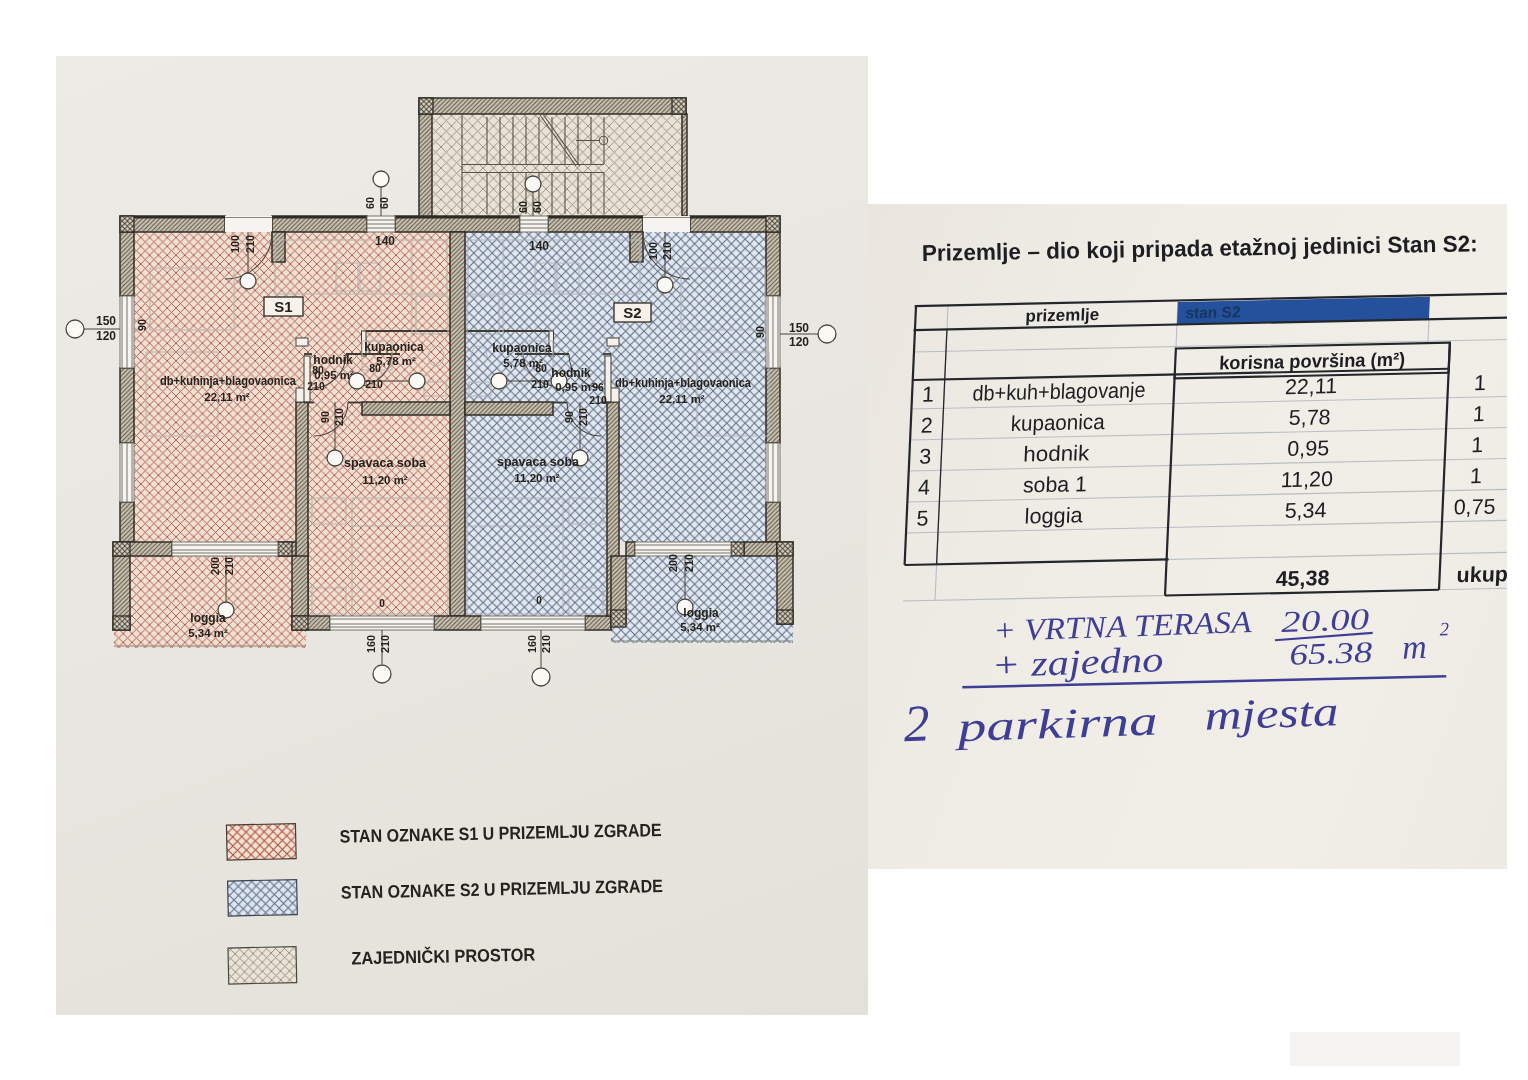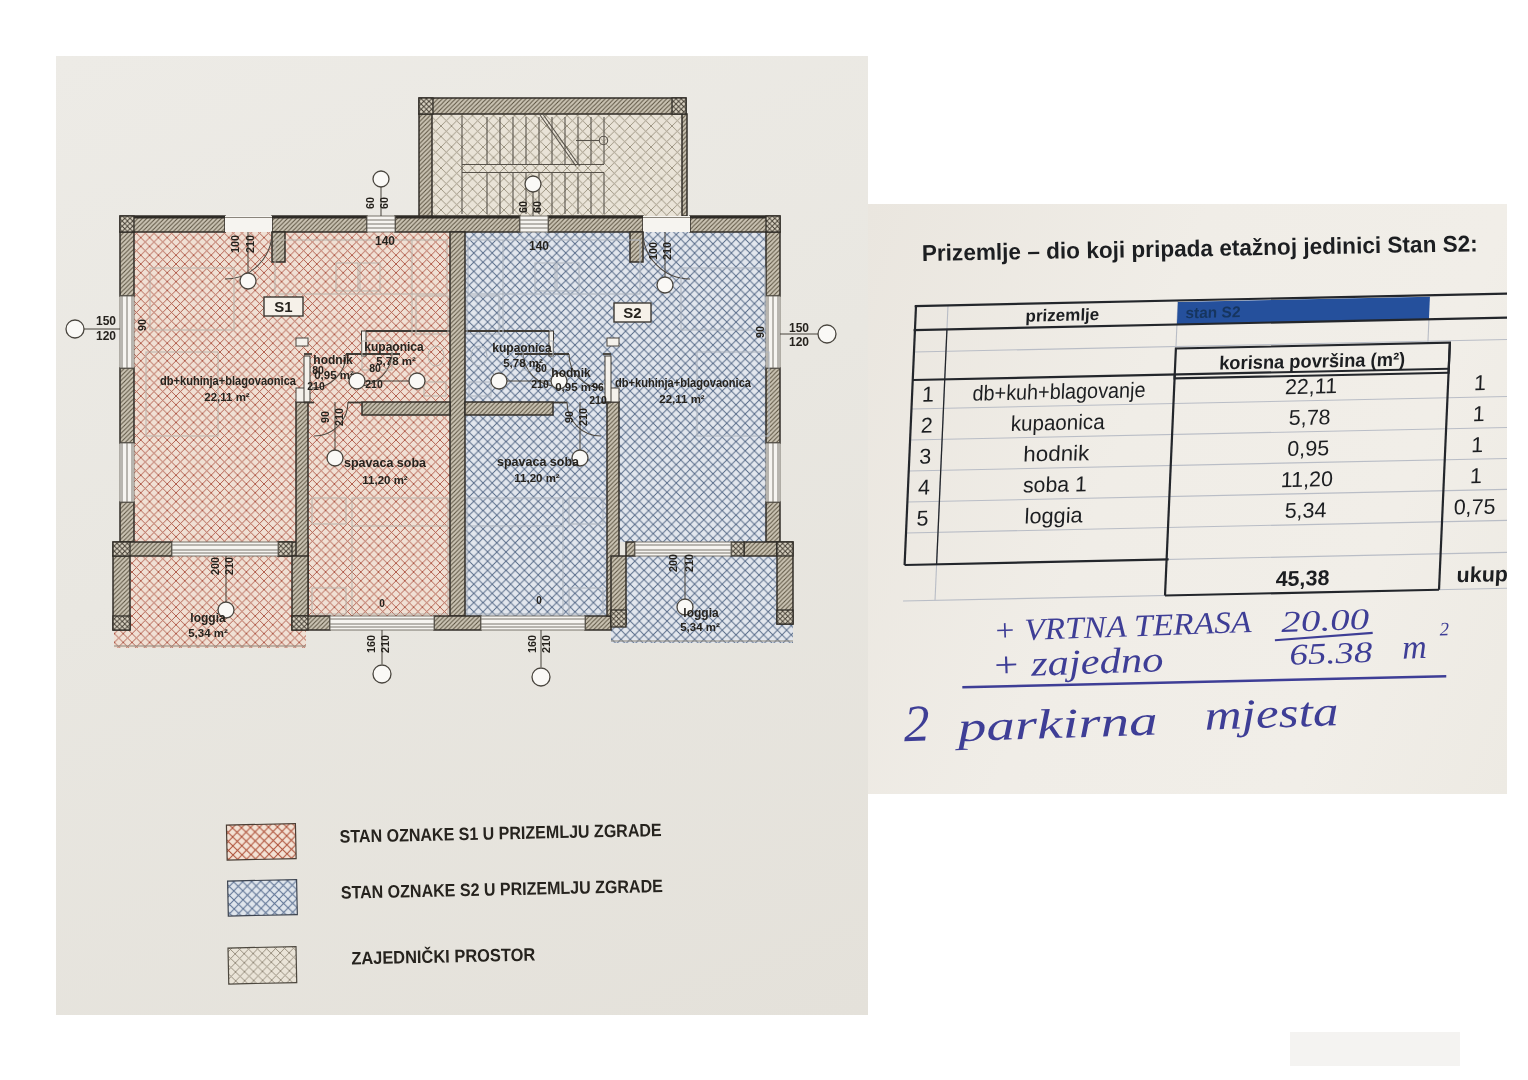--- a/index.html
+++ b/index.html
@@ -1,19 +1,19 @@
 <!DOCTYPE html>
 <html><head><meta charset="utf-8">
 <style>
  html,body{margin:0;padding:0}
  body{width:1528px;height:1080px;background:#ffffff;position:relative;overflow:hidden;
       font-family:"Liberation Sans",sans-serif}
  .scan{position:absolute;left:56px;top:56px;width:812px;height:959px;
    background:linear-gradient(160deg,#edebe6 0%,#e9e7e1 45%,#e4e1da 100%);}
- .photo{position:absolute;left:868px;top:204px;width:639px;height:590px;overflow:hidden;
+ .photo{position:absolute;left:868px;top:204px;width:639px;height:665px;overflow:hidden;
    background:linear-gradient(110deg,#eae6df 0%,#f0ede7 40%,#f1eee8 75%,#edeae3 100%);}
  .ghost{position:absolute;left:1290px;top:1032px;width:170px;height:34px;background:#f4f3f1;}
 </style></head>
 <body>
 <div class="scan"><svg width="812" height="959" viewBox="56 56 812 959" font-family="Liberation Sans, sans-serif">
       <defs>
 <pattern id="pr" width="8.8" height="8.8" patternUnits="userSpaceOnUse">
  <rect width="8.8" height="8.8" fill="#f0e0d4"></rect>
  <path d="M0,0L8.8,8.8M8.8,0L0,8.8" stroke="#ab5240" stroke-width="0.9" fill="none"></path>
 </pattern>

